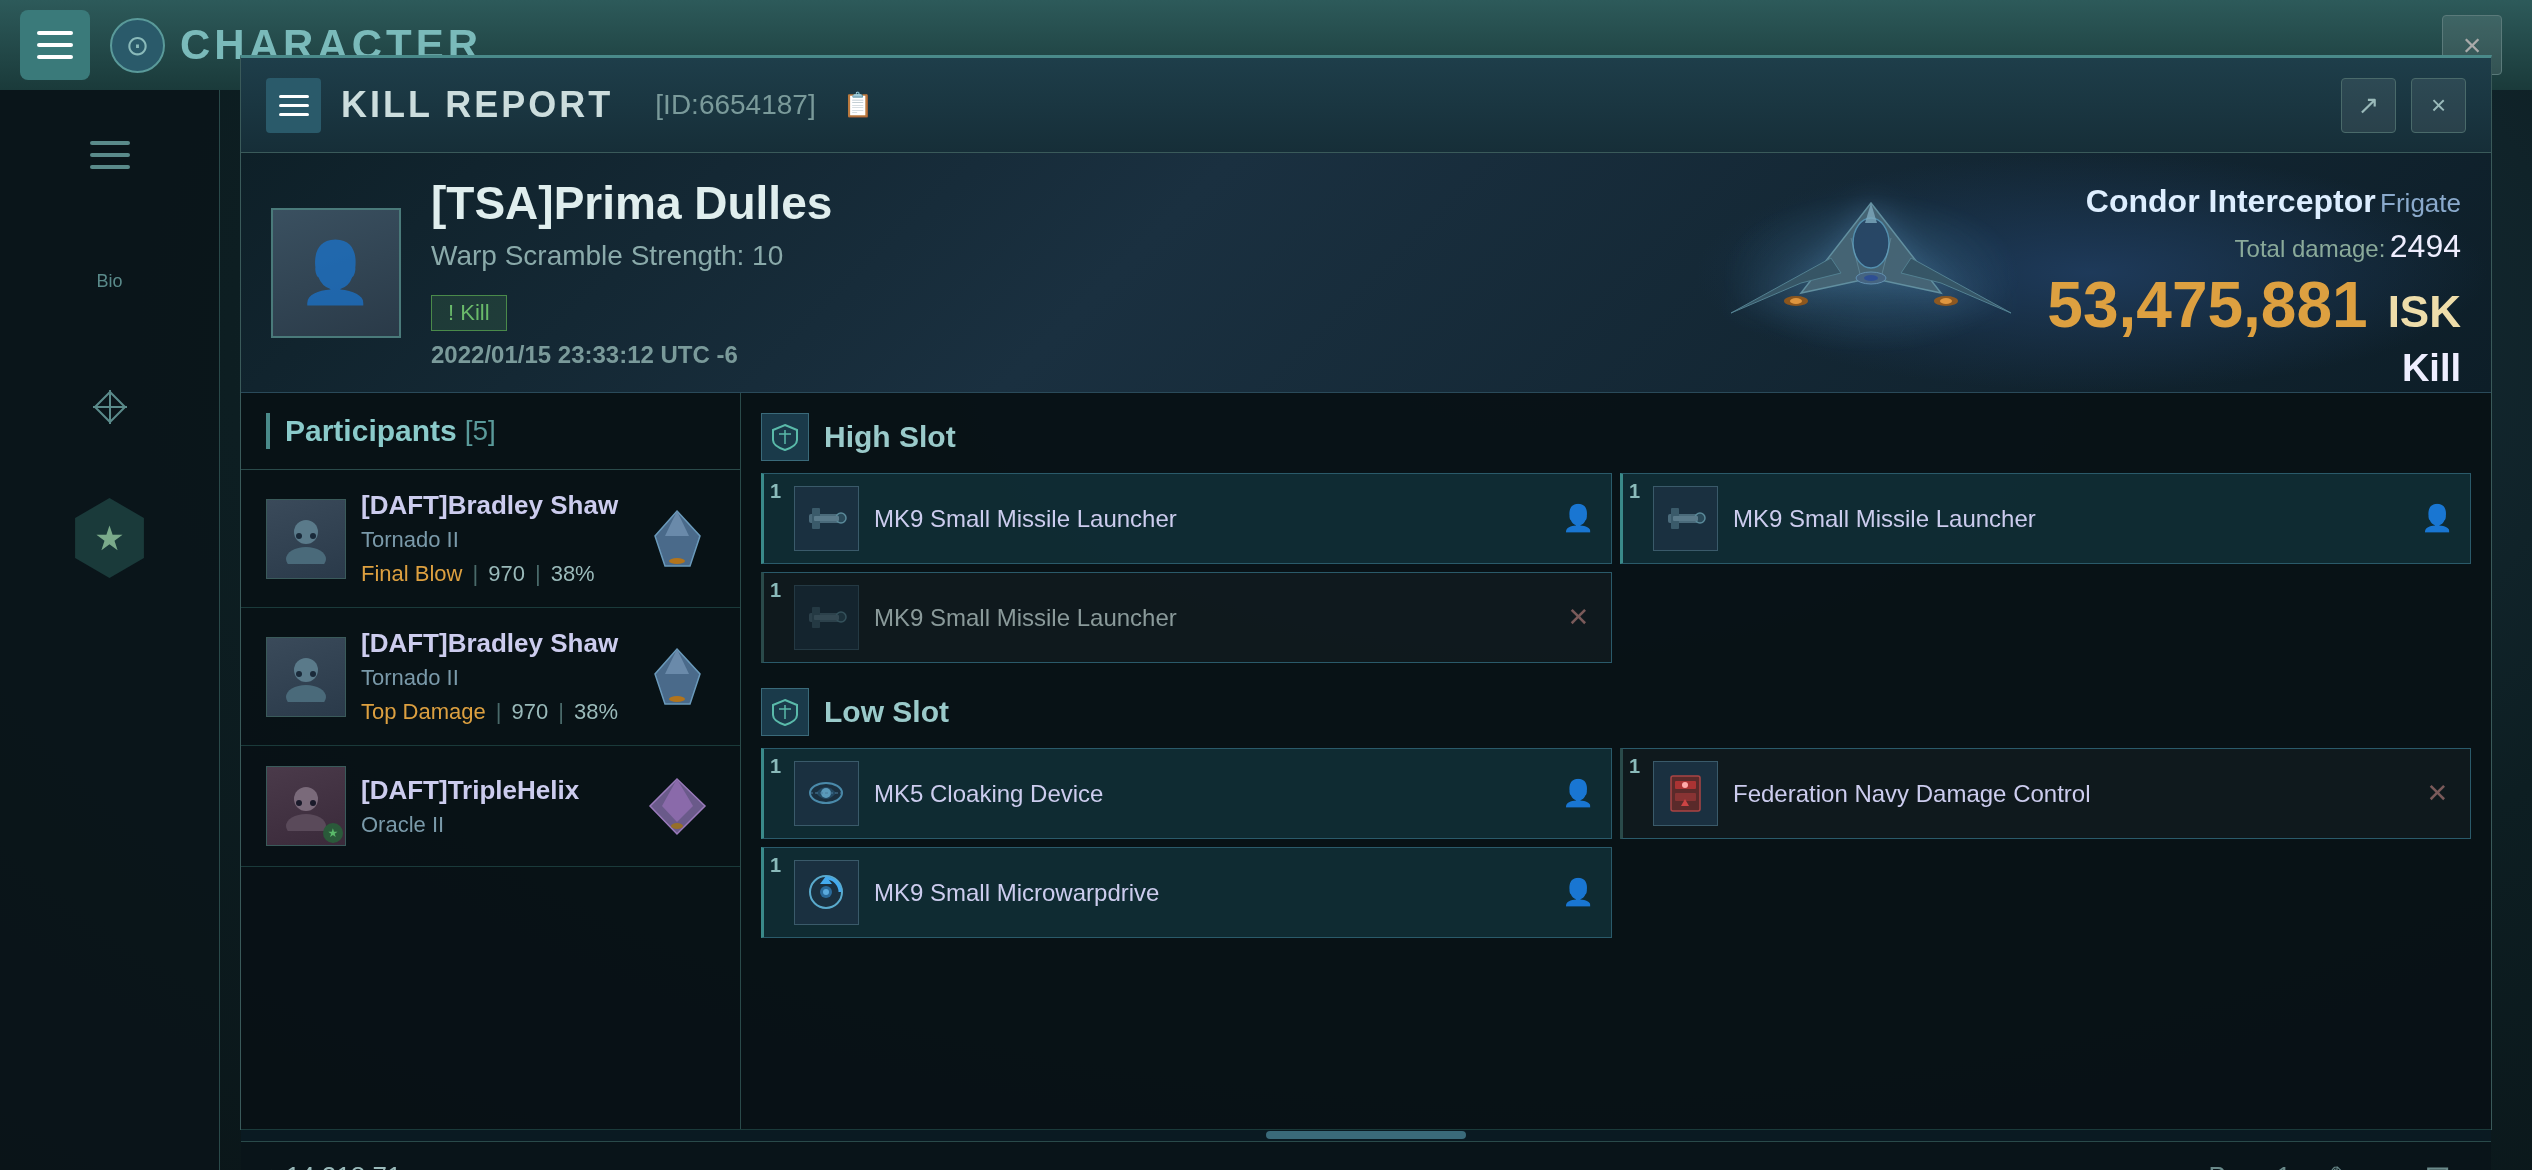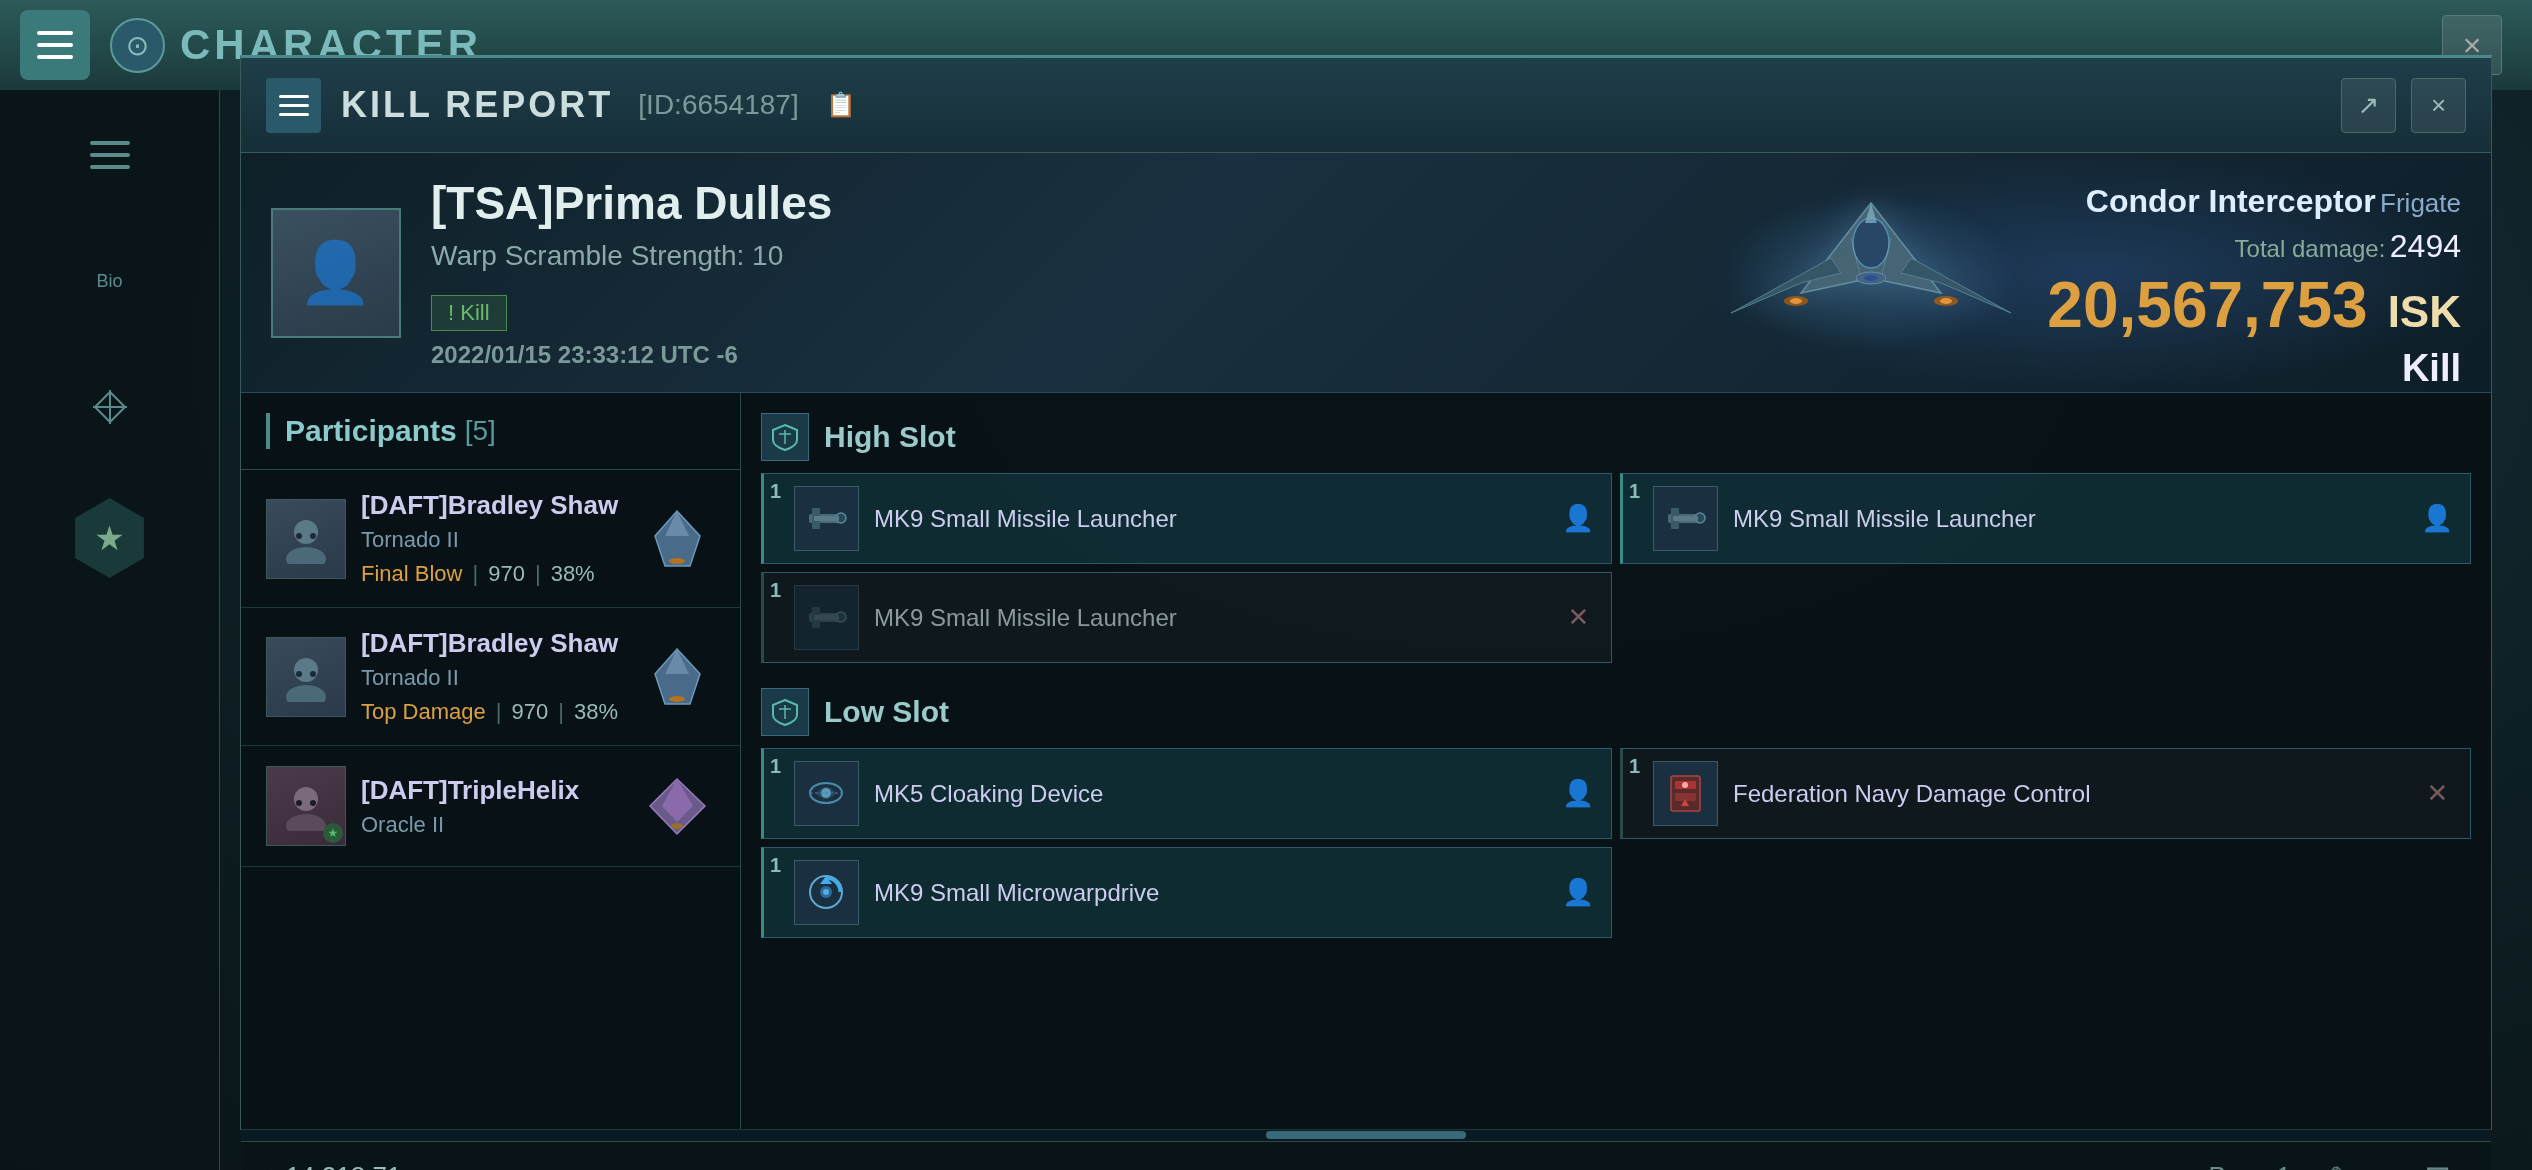--- a/index.html
+++ b/index.html
@@ -186,21 +186,21 @@
       font-size: 36px;
       font-weight: bold;
       color: #ccdddd;
       letter-spacing: 3px;
       text-transform: uppercase;
     }
 
     .panel-title-id {
       font-size: 28px;
       color: #7a9a9a;
-      margin-left: 5px;
+      margin-left: 22px;
     }
 
     .panel-title-copy {
       color: #5a8a8a;
       font-size: 24px;
       margin-left: 8px;
     }
 
     .panel-header-actions {
       margin-left: auto;
@@ -758,21 +758,21 @@
     </div>
 
     <div class="victim-ship-stats">
       <span class="ship-type-name">Condor Interceptor</span>
       <span class="ship-class">Frigate</span>
       <div style="margin-top: 8px;">
         <span class="total-damage-label">Total damage:</span>
         <span class="total-damage-value">2494</span>
       </div>
       <div style="margin-top: 8px; display: flex; align-items: baseline; gap: 10px;">
-        <span class="isk-value">20,567,753</span>
+        <span class="isk-value">53,475,881</span>
         <span class="isk-label">ISK</span>
       </div>
       <div class="kill-result">Kill</div>
     </div>
   </div>
 
   <div class="main-content">
 
     <div class="participants-panel">
       <div class="participants-header">

